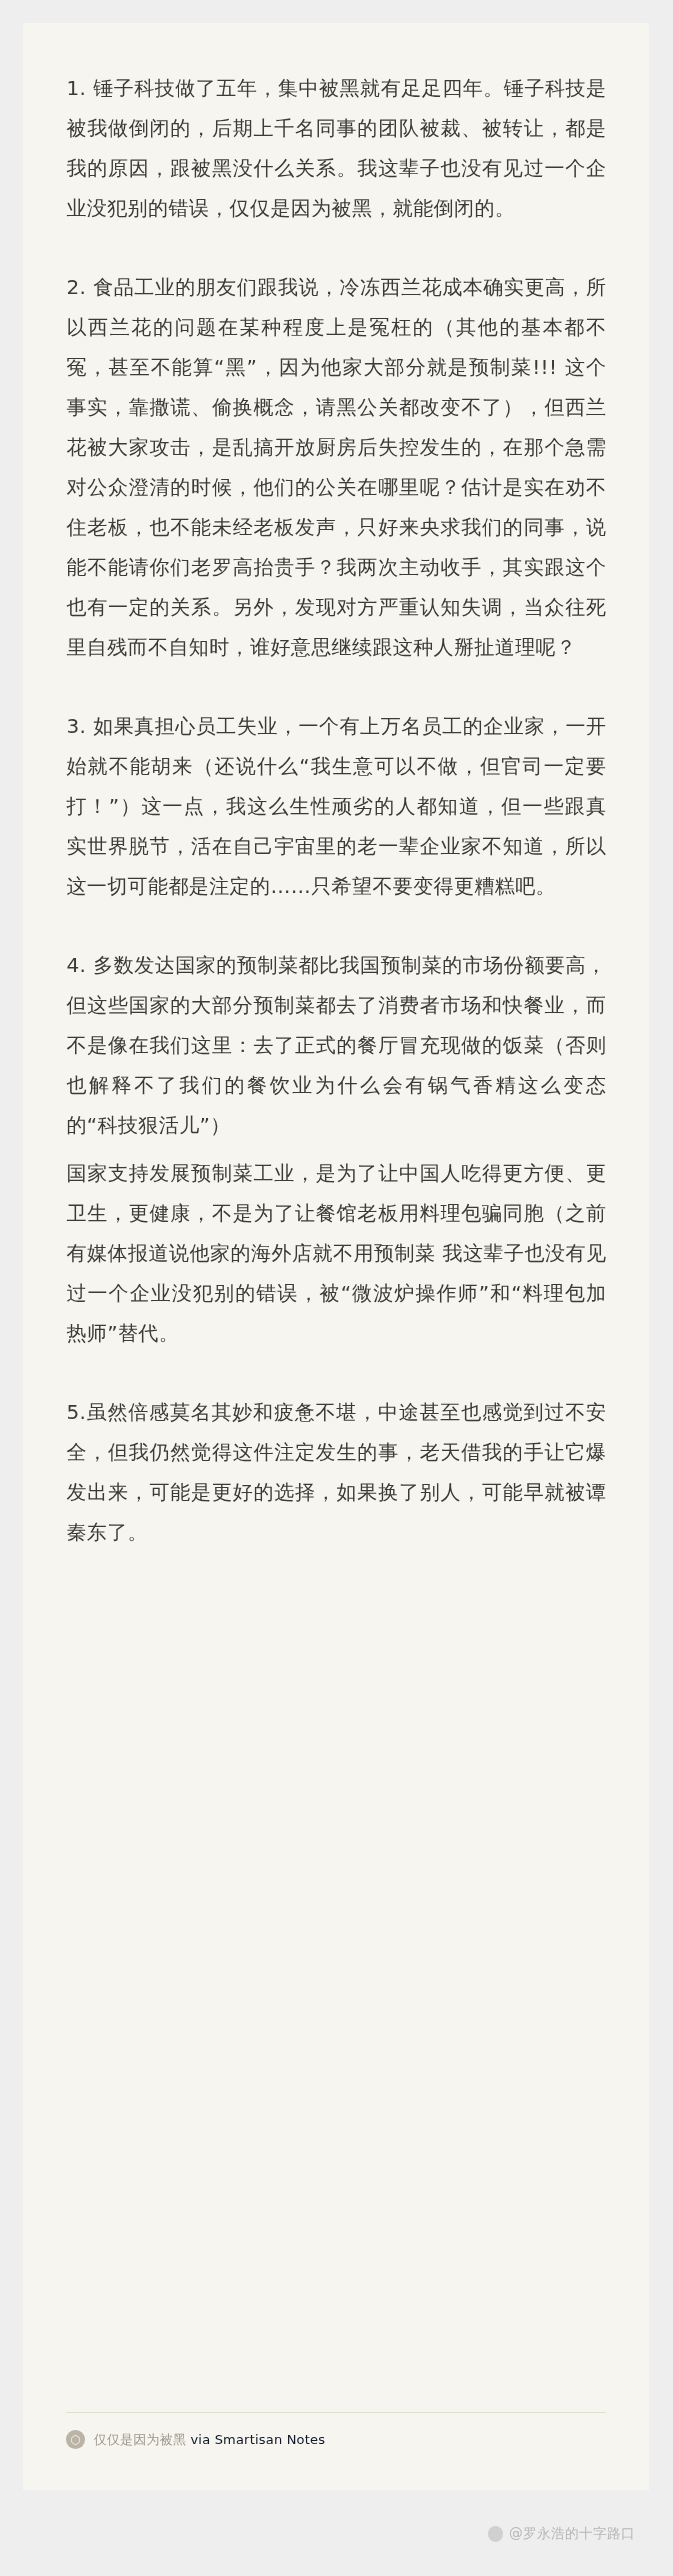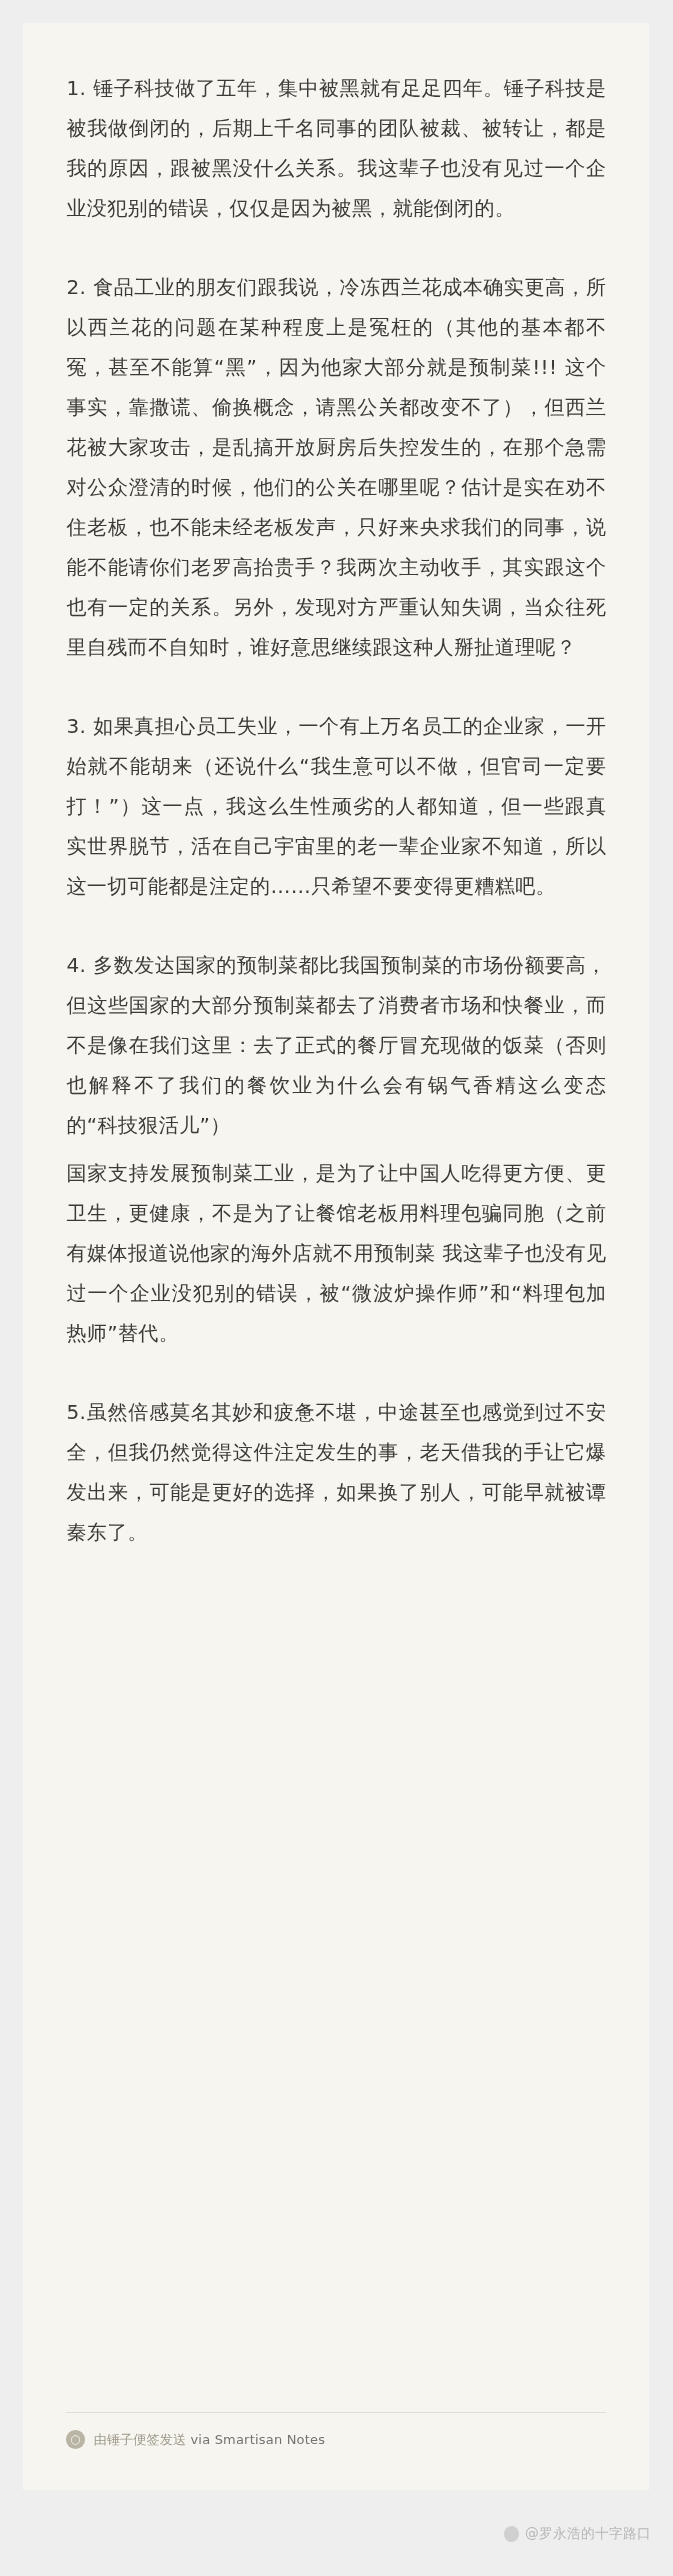--- a/index.html
+++ b/index.html
@@ -76,33 +76,33 @@
     line-height: 18.5px;
     margin-right: 8.8px;
     flex: 0 0 auto;
   }
   .footer-text {
     color: #9d988a;
     font-size: 13px;
     letter-spacing: 0.2px;
   }
   .footer-text .via {
-    color: #737373;
+    color: #0f172a;
   }
   .bottom-bar {
     position: absolute;
     left: 0;
     right: 0;
     bottom: 0;
     height: 84px;
     background: #eeeeee;
     display: flex;
     align-items: center;
     justify-content: flex-end;
-    padding-right: 22px;
+    padding-right: 38px;
     box-sizing: border-box;
   }
   .weibo-credit {
     display: flex;
     align-items: center;
     color: #b6b6b6;
     font-size: 13.7px;
     letter-spacing: 0.3px;
   }
   .weibo-logo {
@@ -125,21 +125,21 @@
     <p class="para">3. 如果真担心员工失业，一个有上万名员工的企业家，一开始就不能胡来（还说什么“我生意可以不做，但官司一定要打！”）这一点，我这么生性顽劣的人都知道，但一些跟真实世界脱节，活在自己宇宙里的老一辈企业家不知道，所以这一切可能都是注定的……只希望不要变得更糟糕吧。</p>
     <p class="para tight">4. 多数发达国家的预制菜都比我国预制菜的市场份额要高，但这些国家的大部分预制菜都去了消费者市场和快餐业，而不是像在我们这里：去了正式的餐厅冒充现做的饭菜（否则也解释不了我们的餐饮业为什么会有锅气香精这么变态的“科技狠活儿”）</p>
     <p class="para">国家支持发展预制菜工业，是为了让中国人吃得更方便、更卫生，更健康，不是为了让餐馆老板用料理包骗同胞（之前有媒体报道说他家的海外店就不用预制菜              我这辈子也没有见过一个企业没犯别的错误，被“微波炉操作师”和“料理包加热师”替代。</p>
     <p class="para">5.虽然倍感莫名其妙和疲惫不堪，中途甚至也感觉到过不安全，但我仍然觉得这件注定发生的事，老天借我的手让它爆发出来，可能是更好的选择，如果换了别人，可能早就被谭秦东了。</p>
   </div>
 
   <div class="footer">
     <div class="footer-sep"></div>
     <span class="footer-icon">○</span>
     <span class="footer-text">
-      <span>由锤子便签发送</span>
+      <span>仅仅是因为被黑</span>
       <span class="via">via Smartisan Notes</span>
     </span>
   </div>
 
   <div class="bottom-bar">
     <div class="weibo-credit">
       <span class="weibo-logo"></span>
       <span>@罗永浩的十字路口</span>
     </div>
   </div>

